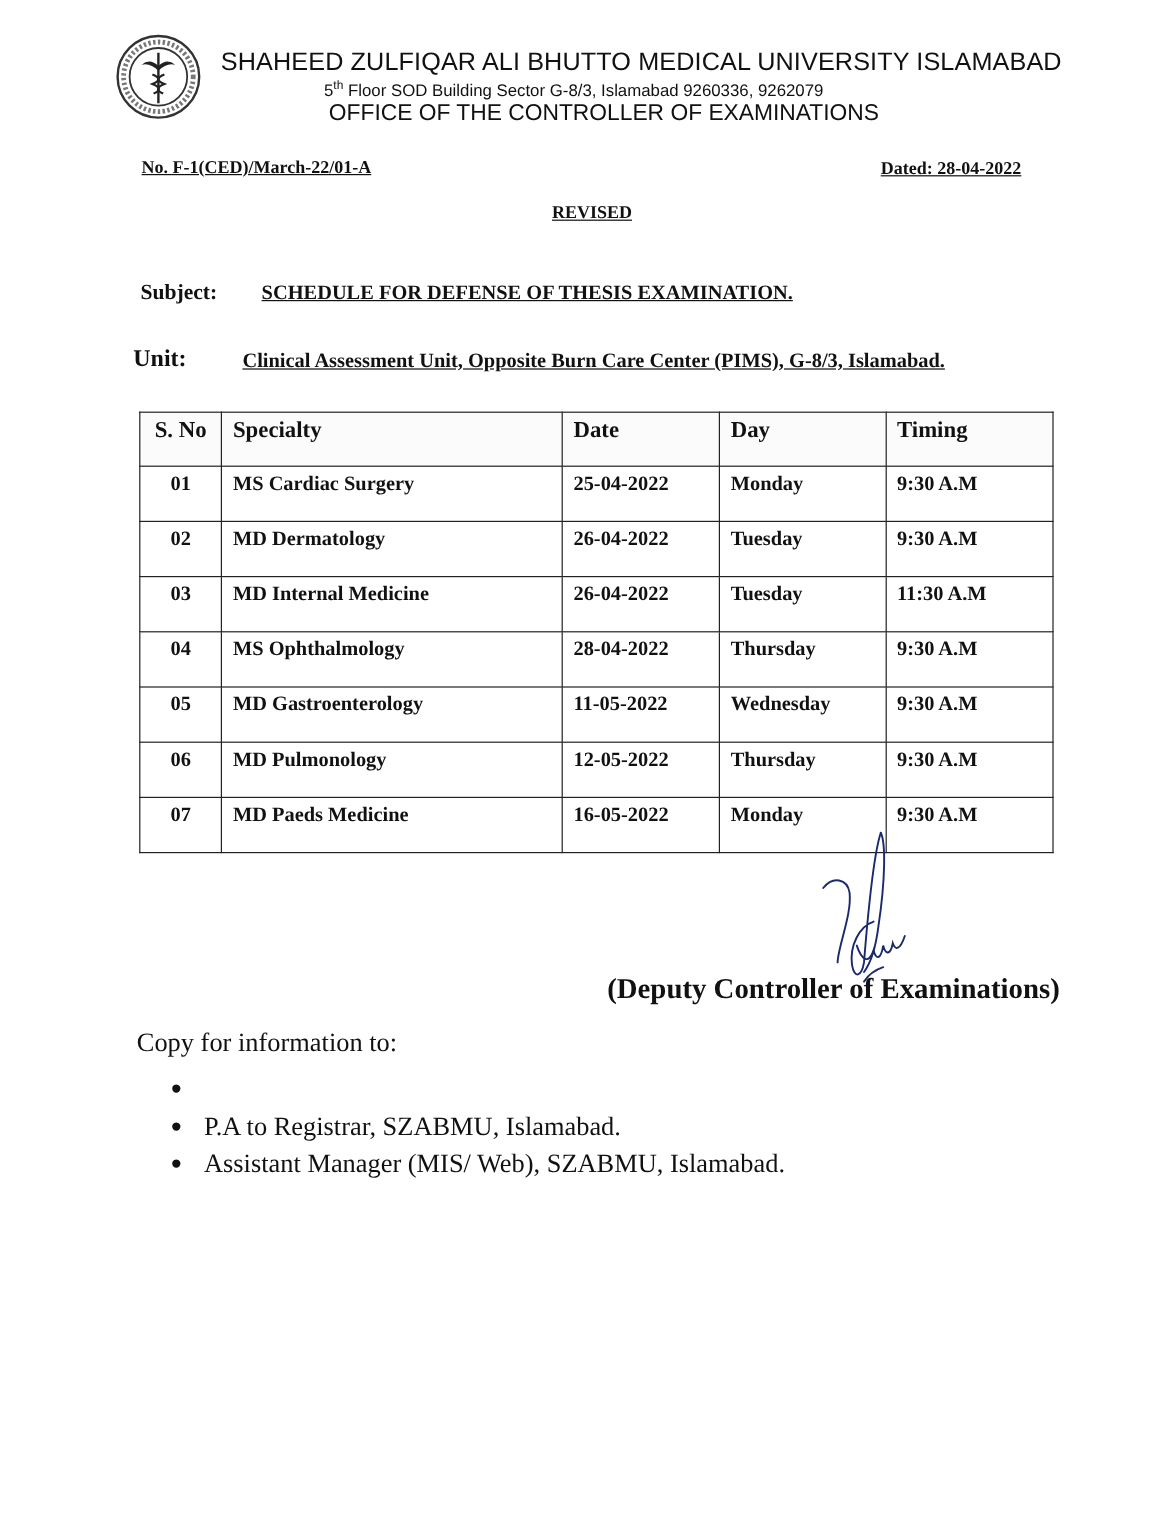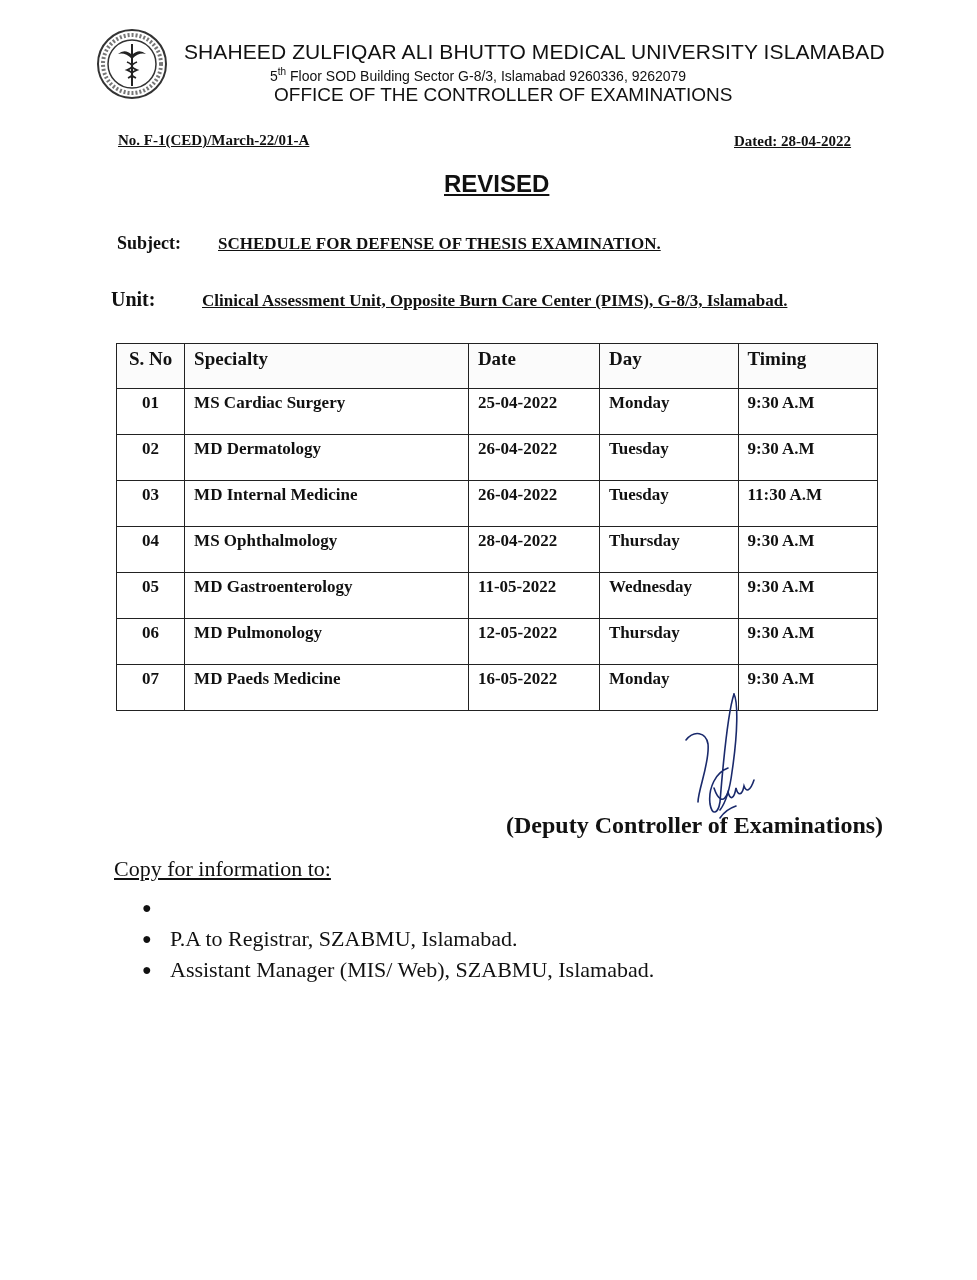--- a/index.html
+++ b/index.html
@@ -9,42 +9,42 @@
 
     .logo { position: absolute; left: 96px; top: 28px; width: 72px; height: 72px; }
     .hdr-title { position: absolute; left: 184px; top: 40px; font-size: 21px; letter-spacing: 0.1px; white-space: nowrap; }
     .hdr-addr { position: absolute; left: 270px; top: 66px; font-size: 14px; white-space: nowrap; }
     .hdr-addr sup { font-size: 10px; }
     .hdr-office { position: absolute; left: 274px; top: 84px; font-size: 19px; white-space: nowrap; }
 
     .ref-no { position: absolute; left: 118px; top: 132px; font-size: 15px; font-weight: bold; text-decoration: underline; white-space: nowrap; }
     .dated { position: absolute; left: 734px; top: 133px; font-size: 15px; font-weight: bold; text-decoration: underline; white-space: nowrap; }
 
-    .revised { position: absolute; left: 444px; top: 170px; font-size: 24px; font-weight: bold; text-decoration: underline; }
+    .revised { position: absolute; left: 460px; top: 170px; font-size: 15px; font-weight: bold; text-decoration: underline; font-family: Liberation Serif, serif; }
 
     .subject-label { position: absolute; left: 117px; top: 233px; font-size: 18px; font-weight: bold; }
     .subject-val { position: absolute; left: 218px; top: 234px; font-size: 17px; font-weight: bold; text-decoration: underline; white-space: nowrap; }
     .venue-label { position: absolute; left: 111px; top: 288px; font-size: 20px; font-weight: bold; }
     .venue-val { position: absolute; left: 202px; top: 291px; font-size: 17px; font-weight: bold; text-decoration: underline; white-space: nowrap; }
 
     table.sched { position: absolute; left: 116px; top: 343px; width: 762px; border-collapse: collapse; font-size: 17px; }
     table.sched th, table.sched td { border: 1.5px solid #222; vertical-align: top; text-align: left; padding: 4px 8px 0 9px; font-weight: bold; }
     table.sched th { height: 40px; font-size: 19px; background: #fbfbfb; }
     table.sched td { height: 41px; }
     table.sched td.sno, table.sched th.sno { text-align: center; padding-left: 4px; padding-right: 4px; }
     .col-sno { width: 72px; }
     .col-spec { width: 316px; }
     .col-date { width: 140px; }
     .col-day { width: 134px; }
     .col-time { width: 144px; }
 
     .signature { position: absolute; left: 676px; top: 692px; width: 100px; height: 140px; }
     .sign-title { position: absolute; left: 506px; top: 812px; font-size: 24px; font-weight: bold; white-space: nowrap; }
 
-    .copy-heading { position: absolute; left: 114px; top: 856px; font-size: 22px; text-decoration: underline; white-space: nowrap; }
+    .copy-heading { position: absolute; left: 114px; top: 856px; font-size: 22px; white-space: nowrap; }
     .copy-list { position: absolute; left: 140px; top: 892px; margin: 0; padding: 0; list-style: none; font-size: 22px; }
     .copy-list li { position: relative; padding-left: 30px; height: 31px; line-height: 31px; white-space: nowrap; }
     .copy-list li .bullet { position: absolute; left: 2px; top: 0; font-size: 16px; }
   </style>
 </head>
 <body>
 
 <div class="logo">
   <svg width="72" height="72" viewBox="0 0 72 72">
     <circle cx="36" cy="36" r="34" fill="none" stroke="#333" stroke-width="2"></circle>

